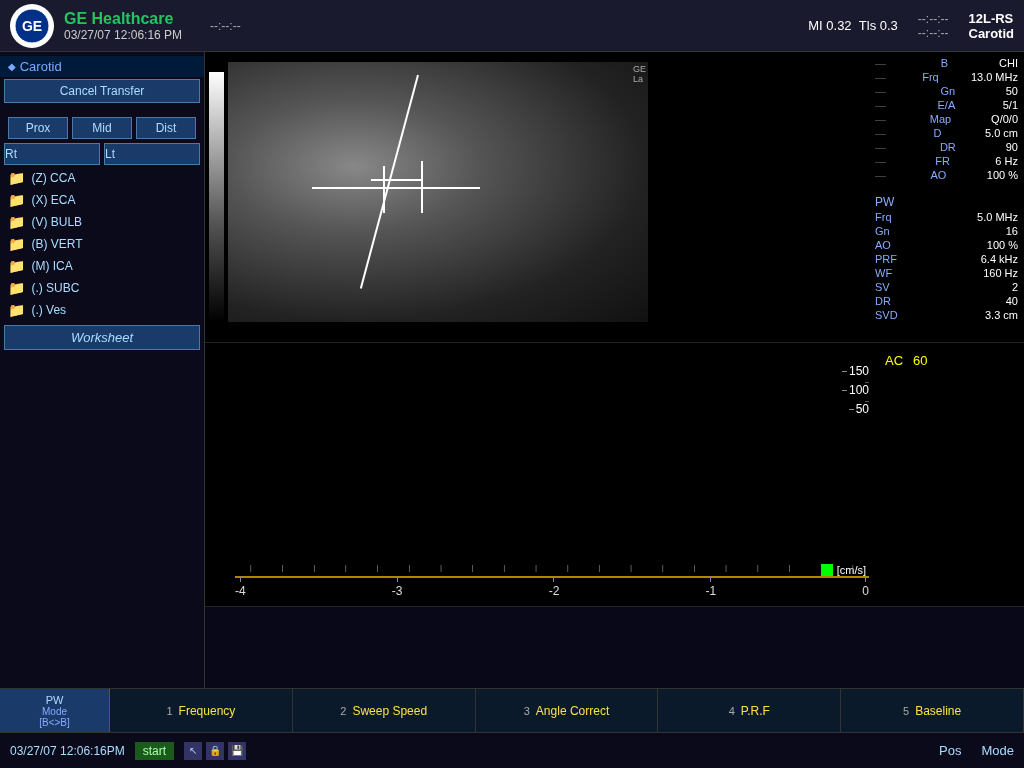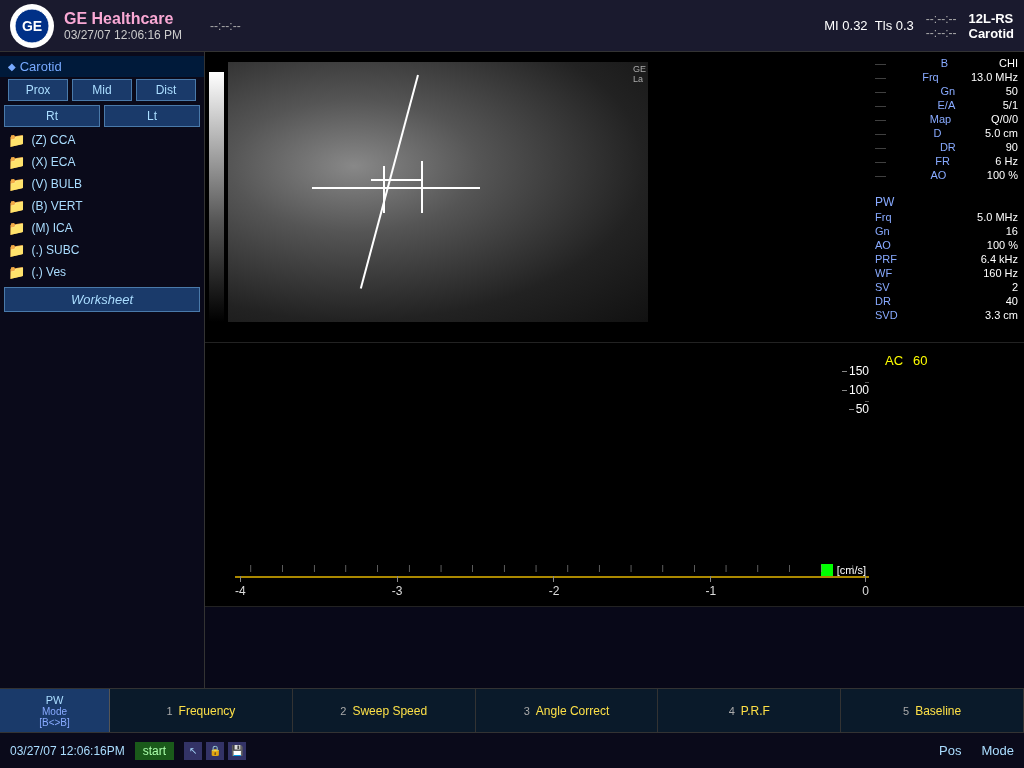--- a/index.html
+++ b/index.html
@@ -40,31 +40,31 @@
       font-weight: bold;
       font-size: 14px;
     }
     .header-company {
       display: flex;
       flex-direction: column;
     }
     .header-company-name {
       font-size: 16px;
       font-weight: bold;
-      color: #f9a8d4;
+      color: #22c55e;
     }
     .header-datetime {
       font-size: 12px;
       color: #ccc;
     }
     .header-right {
       margin-left: auto;
       display: flex;
       align-items: center;
-      gap: 12px;
+      gap: 20px;
       padding-right: 10px;
     }
     .header-mi {
       font-size: 13px;
       color: #fff;
     }
     .header-probe {
       font-size: 13px;
       color: #fff;
       font-weight: bold;
@@ -117,20 +117,21 @@
       text-align: center;
       padding: 4px;
       margin: 2px 4px;
       cursor: pointer;
       font-size: 12px;
     }
     .location-row {
       display: flex;
       gap: 4px;
       padding: 2px 8px;
+      margin-top: 10px;
     }
     .loc-btn {
       flex: 1;
       background: #1a3a6a;
       border: 1px solid #4a7aaa;
       color: #adf;
       text-align: center;
       padding: 3px 0;
       cursor: pointer;
       font-size: 12px;
@@ -138,21 +139,21 @@
     .side-row {
       display: flex;
       gap: 4px;
       padding: 2px 4px;
     }
     .side-btn {
       flex: 1;
       background: #1a3a6a;
       border: 1px solid #4a7aaa;
       color: #adf;
-      text-align: center;
+      text-align: left;
       padding: 3px 0;
       cursor: pointer;
       font-size: 12px;
     }
     .vessel-item {
       display: flex;
       align-items: center;
       gap: 6px;
       padding: 3px 8px;
       color: #adf;
@@ -402,20 +403,21 @@
   </div>
 </div>
 
 <div id="main">
 
   <div id="sidebar">
     <div class="sidebar-label">
       <span class="sidebar-diamond">◆</span>
       <span>Carotid</span>
     </div>
+    <div class="cancel-transfer-btn">Cancel Transfer</div>
     <div class="location-row">
       <div class="loc-btn">Prox</div>
       <div class="loc-btn">Mid</div>
       <div class="loc-btn">Dist</div>
     </div>
     <div class="side-row">
       <div class="side-btn">Rt</div>
       <div class="side-btn">Lt</div>
     </div>
 

